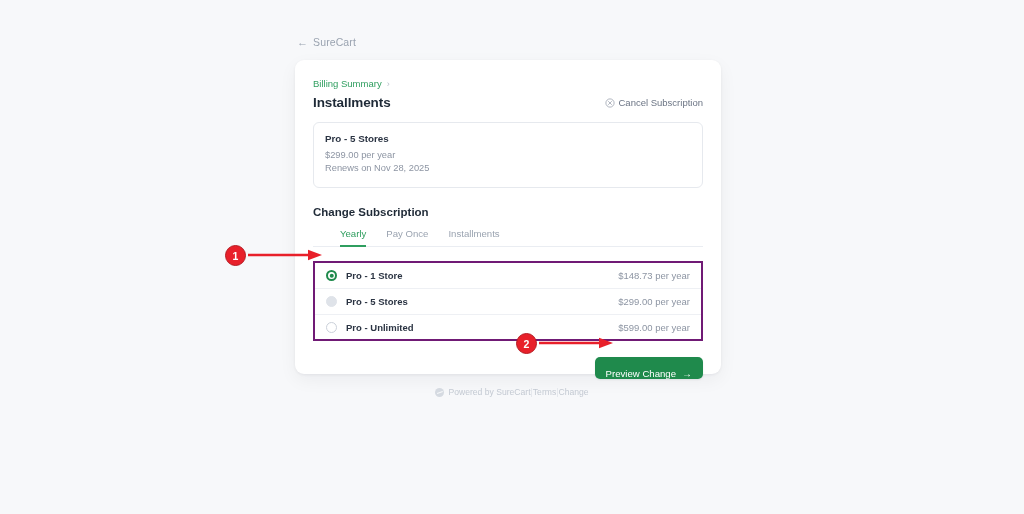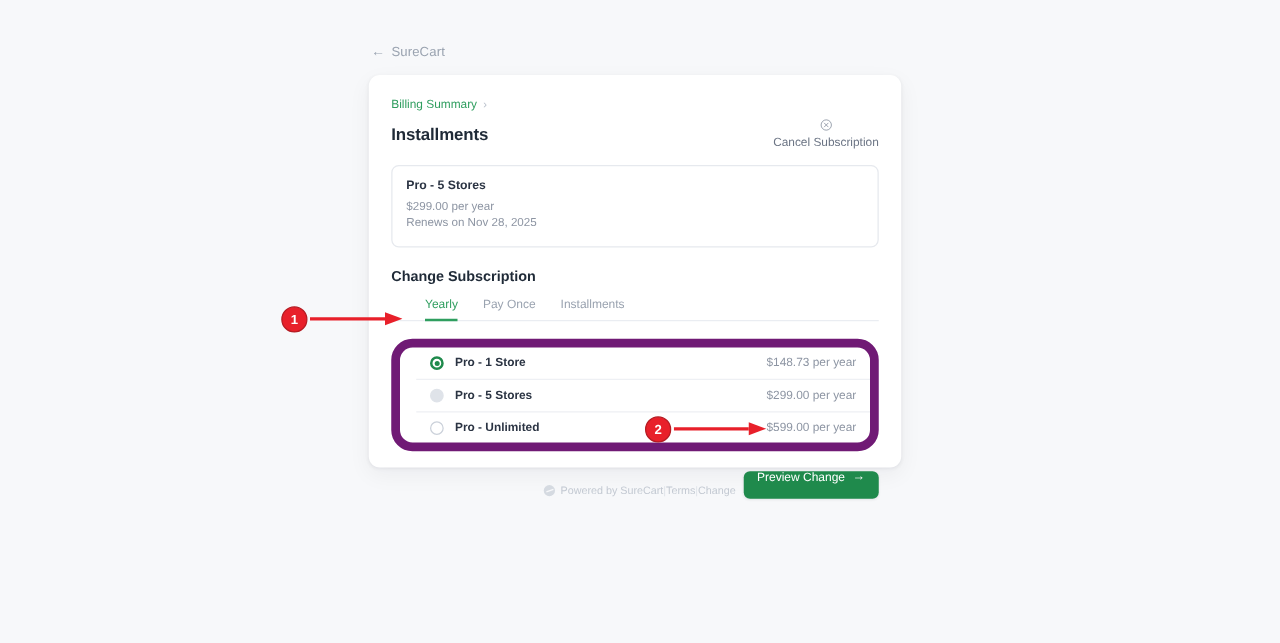--- a/index.html
+++ b/index.html
@@ -96,21 +96,20 @@
     letter-spacing: -.1px;
   }
   .cancel-sub {
     display: flex;
     align-items: center;
     gap: 4px;
     font-size: 9.5px;
     color: #6b7484;
     cursor: pointer;
     user-select: none;
-    flex-direction: column;
   }
   .cancel-sub svg { display: block; }
 
   
   .plan-box {
     margin-top: 12px;
     border: 1px solid #e6e9ee;
     border-radius: 6px;
     padding: 10px 11px 11px 11px;
     box-sizing: border-box;
@@ -155,24 +154,23 @@
   .tab.active {
     color: #2f9e5f;
     border-bottom-color: #2f9e5f;
     font-weight: 500;
     margin-left: 27px;
   }
 
   
   .options {
     margin-top: 14px;
-    border: 7px solid #701a75;
-    border-radius: 17px;
+    border: 2px solid #701a75;
+    border-radius: 0;
     overflow: hidden;
-    padding-left: 13px;
   }
   .option {
     display: flex;
     align-items: center;
     height: 25.5px;
     padding: 0 11px;
     cursor: pointer;
     box-sizing: border-box;
   }
   .option + .option { border-top: 1px solid #eef0f4; }
@@ -227,21 +225,21 @@
   .btn-primary {
     background: #1f8a4c;
     color: #ffffff;
     font-size: 9.6px;
     font-family: "Liberation Sans", sans-serif;
     border: none;
     border-radius: 5px;
     padding: 0 11px;
     height: 22px;
     display: inline-flex;
-    align-items: flex-start;
+    align-items: flex-end;
     gap: 6px;
     cursor: pointer;
     box-shadow: 0 1px 2px rgba(16,24,40,.08);
   }
   .btn-primary .arrow { font-size: 10px; line-height: 1; }
 
   
   #footer {
     position: absolute;
     left: 0;

